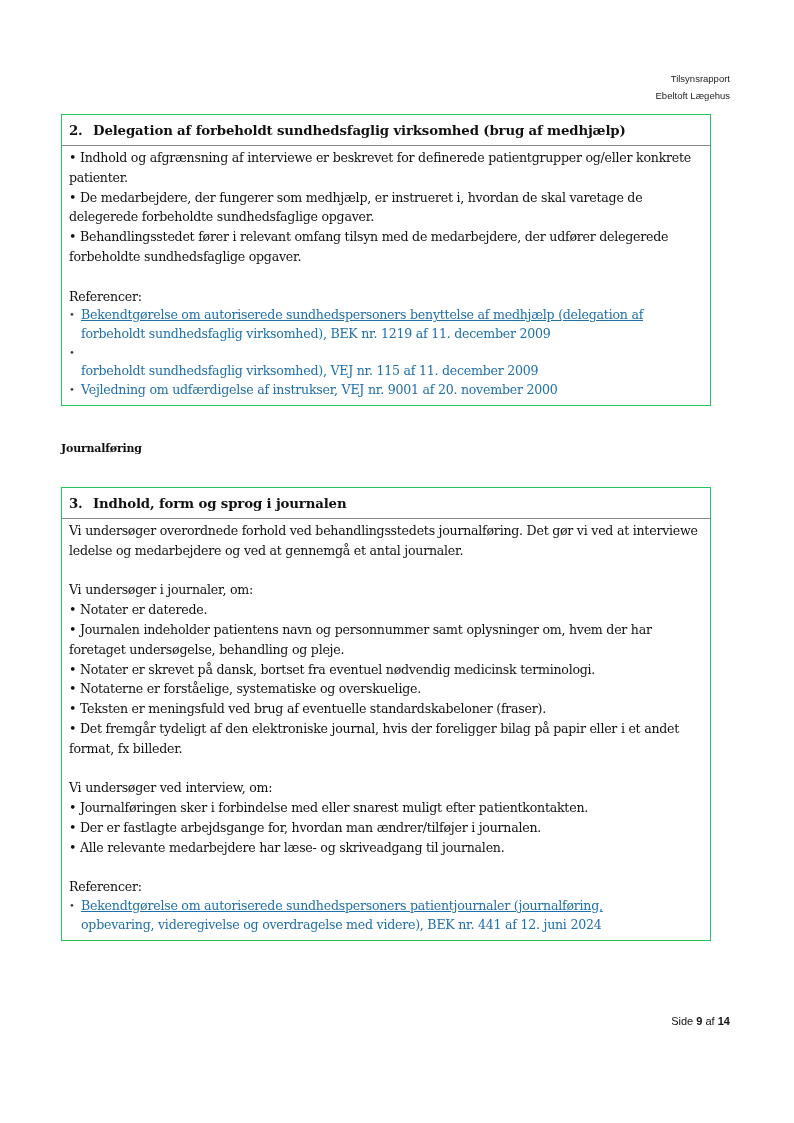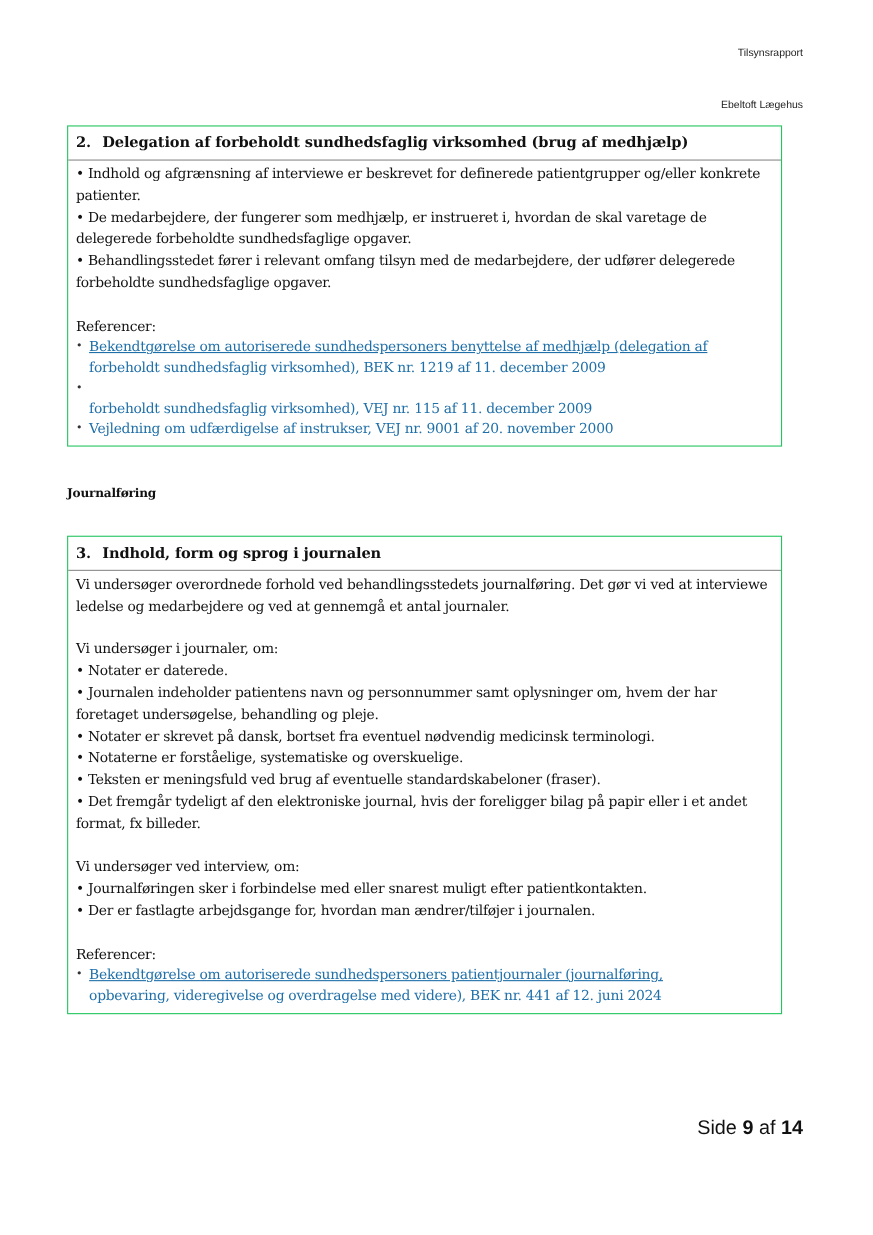--- a/index.html
+++ b/index.html
@@ -1,31 +1,31 @@
 <!DOCTYPE html>
 <html><head>
 <meta charset="utf-8">
 <style>
   html, body { margin: 0; padding: 0; background: #ffffff; }
   body { width: 794px; height: 1123px; position: relative; overflow: hidden;
          font-family: "DejaVu Serif", "Liberation Serif", serif; color: #111; }
   .hdr { position: absolute; right: 64px; font-family: "Liberation Sans", sans-serif; font-size: 9.5px; color: #222; text-align: right; }
-  .hdr1 { top: 43px; }
+  .hdr1 { top: 73px; }
   .hdr2 { top: 90px; }
   .box { position: absolute; left: 61px; width: 650px; border: 1px solid #22c55e; box-sizing: border-box; }
   .box-title { font-weight: bold; font-size: 13.3px; padding: 8px 7px 7px 7px; border-bottom: 1px solid #8a8a8a; letter-spacing: -0.15px; }
   .box-title .num { display: inline-block; width: 24px; }
   .box-body { padding: 2px 7px 6px 7px; font-size: 12.6px; line-height: 19.8px; letter-spacing: -0.25px; }
   .box-body p { margin: 0; }
   .gap { height: 19.8px; }
   .ref { position: relative; padding-left: 12px; color: #1f6fa8; line-height: 18.6px; }
   .ref .dot { position: absolute; left: 0; top: 0; color: #333; font-size: 10px; }
   .ref .u { text-decoration: underline; text-decoration-color: #1f6fa8; }
   .section-heading { position: absolute; left: 61px; top: 442px; font-weight: bold; font-size: 11px; letter-spacing: -0.2px; }
-  .footer { position: absolute; right: 64px; top: 1015px; font-family: "Liberation Sans", sans-serif; font-size: 18px; color: #111; }
+  .footer { position: absolute; right: 64px; top: 1015px; font-family: "Liberation Sans", sans-serif; font-size: 11px; color: #111; }
   .footer b { font-weight: bold; }
 </style>
 </head>
 <body>
 
 <div class="hdr hdr1">Tilsynsrapport</div>
 <div class="hdr hdr2">Ebeltoft Lægehus</div>
 
 <div class="box" style="top:114px;">
   <div class="box-title">
@@ -67,20 +67,21 @@
     <p>• Notater er daterede.</p>
     <p>• Journalen indeholder patientens navn og personnummer samt oplysninger om, hvem der har foretaget undersøgelse, behandling og pleje.</p>
     <p>• Notater er skrevet på dansk, bortset fra eventuel nødvendig medicinsk terminologi.</p>
     <p>• Notaterne er forståelige, systematiske og overskuelige.</p>
     <p>• Teksten er meningsfuld ved brug af eventuelle standardskabeloner (fraser).</p>
     <p>• Det fremgår tydeligt af den elektroniske journal, hvis der foreligger bilag på papir eller i et andet format, fx billeder.</p>
     <div class="gap"></div>
     <p>Vi undersøger ved interview, om:</p>
     <p>• Journalføringen sker i forbindelse med eller snarest muligt efter patientkontakten.</p>
     <p>• Der er fastlagte arbejdsgange for, hvordan man ændrer/tilføjer i journalen.</p>
+    <p>• Alle relevante medarbejdere har læse- og skriveadgang til journalen.</p>
     <div class="gap"></div>
     <p>Referencer:</p>
     <div class="ref">
       <span class="dot">•</span>
       <span class="u">Bekendtgørelse om autoriserede sundhedspersoners patientjournaler (journalføring,</span><br>
       <span>opbevaring, videregivelse og overdragelse med videre), BEK nr. 441 af 12. juni 2024</span>
     </div>
   </div>
 </div>
 

